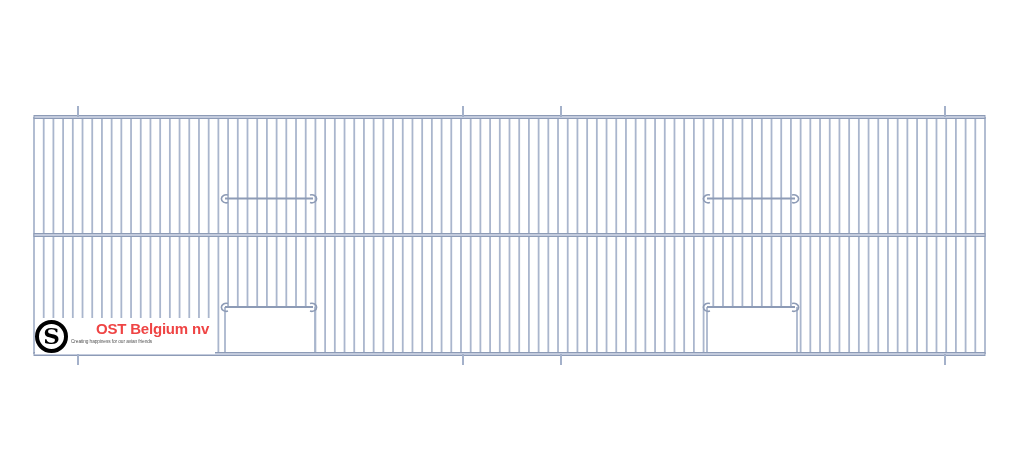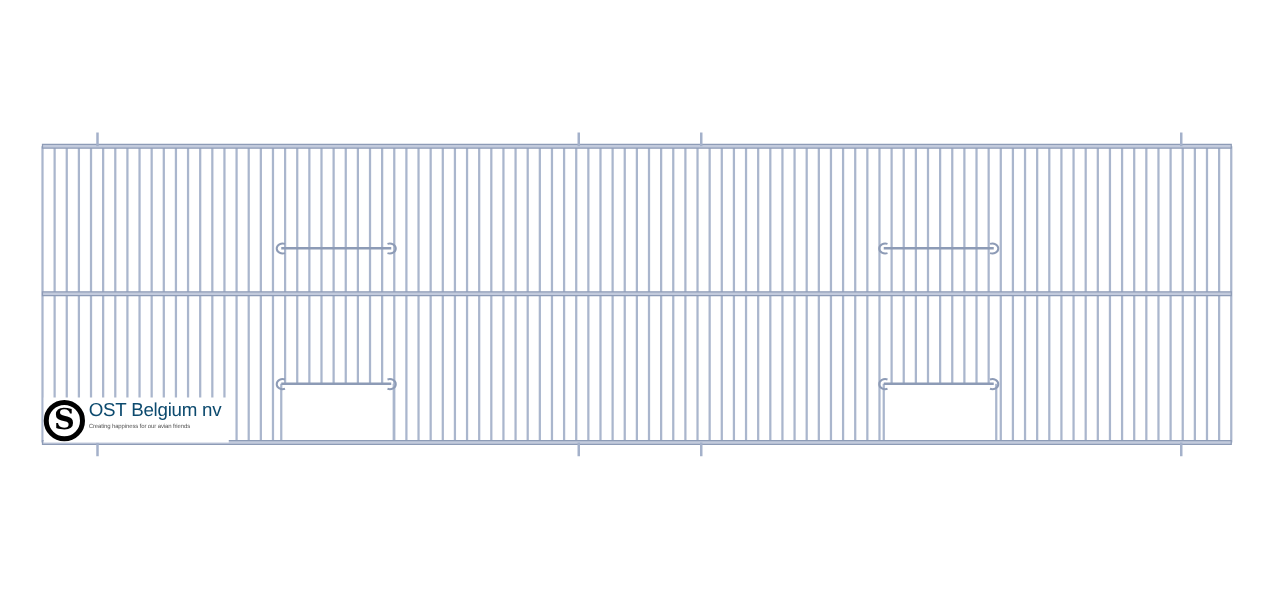--- a/index.html
+++ b/index.html
@@ -16,22 +16,22 @@
     width:25px;height:25px;border:4px solid #000;border-radius:50%;
     background:#ffffff;margin-top:2px;flex:0 0 auto;
     display:flex;align-items:center;justify-content:center;
   }
   .emblem span{
     font-family:"DejaVu Serif",serif;font-weight:bold;font-size:23px;
     line-height:1;color:#000;transform:translateY(-1px);
   }
   .logo-text{margin-left:3px;padding-top:2px;}
   .logo-title{
-    font-size:15px;font-weight:normal;color:#0c4a6e;letter-spacing:-0.2px;
-    white-space:nowrap;line-height:1.25;
+    font-size:15px;font-weight:bold;color:#ef4444;letter-spacing:-0.2px;
+    white-space:nowrap;line-height:1.25;margin-left:25px;
   }
   .logo-tagline{
     font-size:4.8px;color:#555555;letter-spacing:-0.1px;white-space:nowrap;
     line-height:1.4;
   }
 </style>
 </head>
 <body>
 
 <div class="stage">

